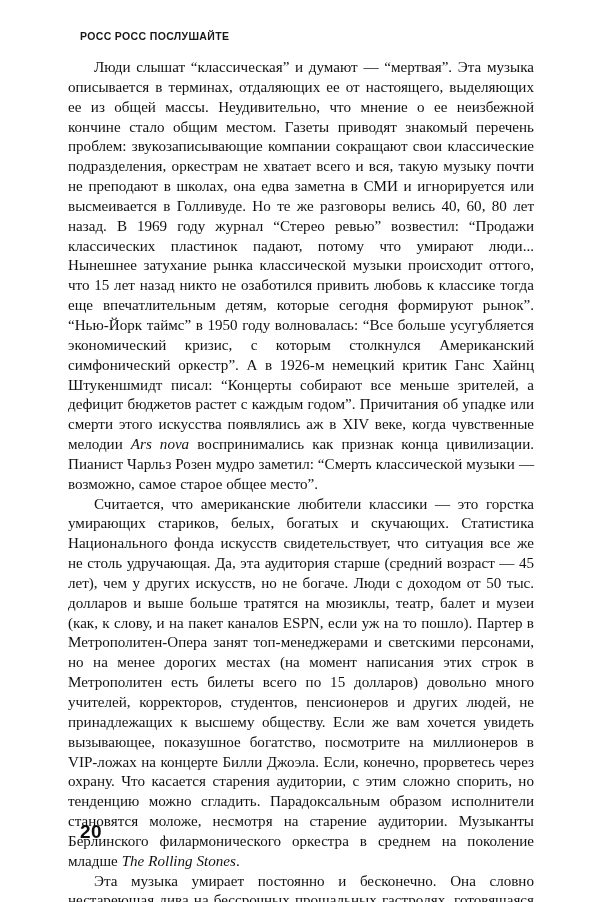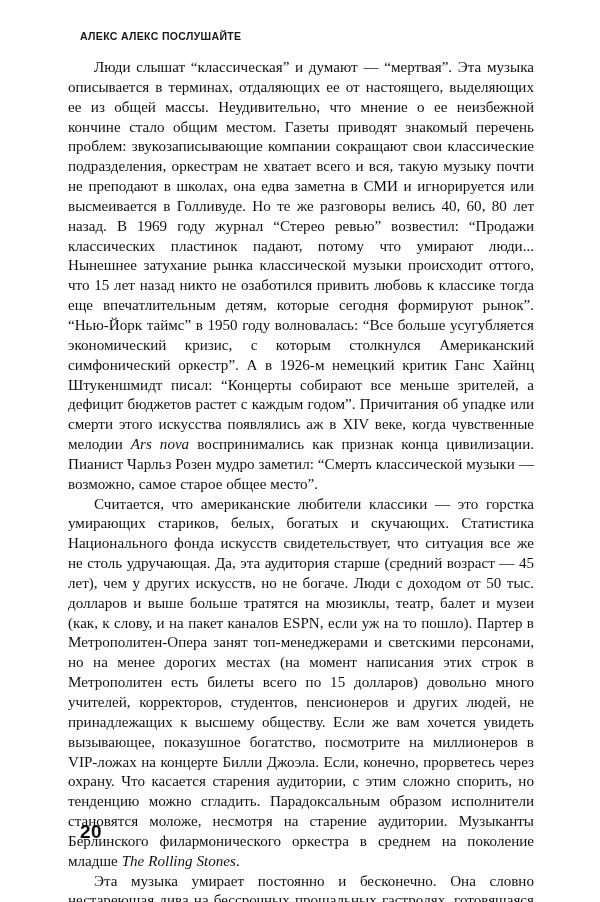--- a/index.html
+++ b/index.html
@@ -82,21 +82,21 @@
     color: #0d0d0d;
     line-height: 1;
   }
 </style>
 </head>
 <body>
 
 <div class="page">
 
   <div class="running-head">
-    <span class="author">АЛЕКС АЛЕКС</span><span> </span><span class="title">ПОСЛУШАЙТЕ</span>
+    <span class="author">РОСС РОСС</span><span> </span><span class="title">ПОСЛУШАЙТЕ</span>
   </div>
 
   <div class="textblock">
 
     <p class="para"><span>Люди слышат “классическая” и думают — “мертвая”. Эта музыка описывается в терминах, отдаляющих ее от настоящего, выделяющих ее из общей массы. Неудивительно, что мнение о ее неизбежной кончине стало общим местом. Газеты приводят знакомый перечень проблем: звукозаписывающие компании сокращают свои классические подразделения, оркестрам не хватает всего и вся, такую музыку почти не преподают в школах, она едва заметна в СМИ и игнорируется или высмеивается в Голливуде. Но те же разговоры велись 40, 60, 80 лет назад. В 1969 году журнал “Стерео ревью” возвестил: “Продажи классических пластинок падают, потому что умирают люди... Нынешнее затухание рынка классической музыки происходит оттого, что 15 лет назад никто не озаботился привить любовь к классике тогда еще впечатлительным детям, которые сегодня формируют рынок”. “Нью-Йорк таймс” в 1950 году волновалась: “Все больше усугубляется экономический кризис, с которым столкнулся Американский симфонический оркестр”. А в 1926-м немецкий критик Ганс Хайнц Штукеншмидт писал: “Концерты собирают все меньше зрителей, а дефицит бюджетов растет с каждым годом”. Причитания об упадке или смерти этого искусства появлялись аж в XIV веке, когда чувственные мелодии </span><i>Ars nova</i><span> воспринимались как признак конца цивилизации. Пианист Чарльз Розен мудро заметил: “Смерть классической музыки — возможно, самое старое общее место”.</span></p>
 
     <p class="para"><span>Считается, что американские любители классики — это горстка умирающих стариков, белых, богатых и скучающих. Статистика Национального фонда искусств свидетельствует, что ситуация все же не столь удручающая. Да, эта аудитория старше (средний возраст — 45 лет), чем у других искусств, но не богаче. Люди с доходом от 50 тыс. долларов и выше больше тратятся на мюзиклы, театр, балет и музеи (как, к слову, и на пакет каналов ESPN, если уж на то пошло). Партер в Метрополитен-Опера занят топ-менеджерами и светскими персонами, но на менее дорогих местах (на момент написания этих строк в Метрополитен есть билеты всего по 15 долларов) довольно много учителей, корректоров, студентов, пенсионеров и других людей, не принадлежащих к высшему обществу. Если же вам хочется увидеть вызывающее, показушное богатство, посмотрите на миллионеров в VIP-ложах на концерте Билли Джоэла. Если, конечно, прорветесь через охрану. Что касается старения аудитории, с этим сложно спорить, но тенденцию можно сгладить. Парадоксальным образом исполнители становятся моложе, несмотря на старение аудитории. Музыканты Берлинского филармонического оркестра в среднем на поколение младше </span><i>The Rolling Stones</i><span>.</span></p>
 
     <p class="para"><span>Эта музыка умирает постоянно и бесконечно. Она словно нестареющая дива на бессрочных прощальных гастролях, готовящаяся к самому</span></p>
 

